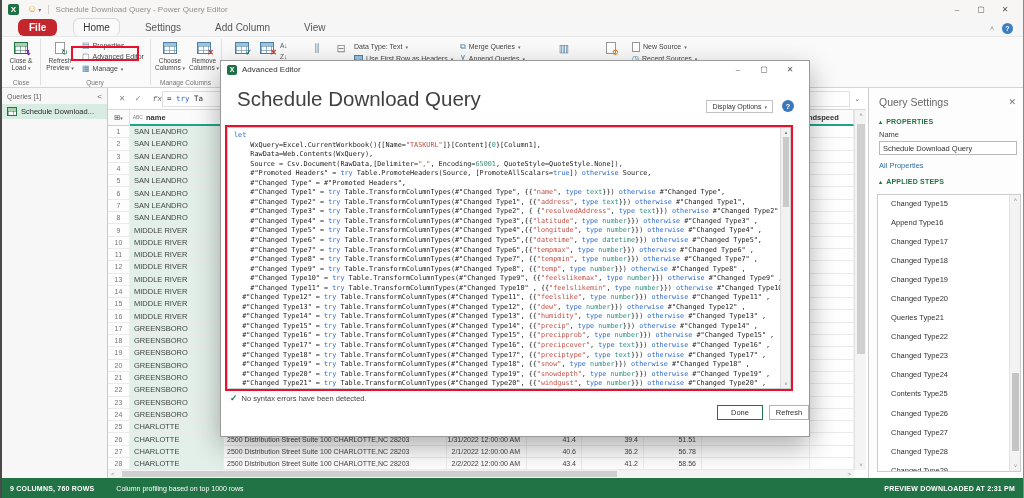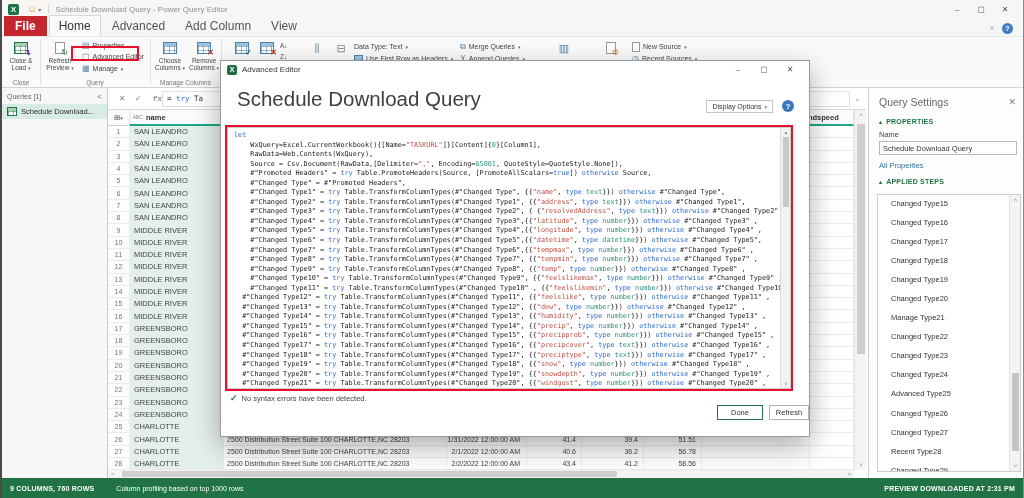--- a/index.html
+++ b/index.html
@@ -16,21 +16,21 @@
   .smiley { color:#e8a33d; font-size:10px; margin-left:8px; line-height:10px; }
   .qat-caret { font-size:6px; color:#777; margin-left:1px; }
   .qat-sep { color:#c9c9c9; margin:0 6px; font-size:9px; }
   .win-title { font-size:8px; color:#8f8f8f; }
   .win-controls { margin-left:auto; display:flex; }
   .win-btn { width:24px; text-align:center; font-size:8px; color:#555; cursor:default; }
 
   
   .tabsrow { position:absolute; left:0; top:18px; right:0; height:18px; background:#f6f6f6;
              display:flex; align-items:flex-end; }
-  .tab { font-size:12px; color:#555; padding:3px 9px 3px; margin-left:2px; }
+  .tab { font-size:10px; color:#555; padding:3px 9px 3px; margin-left:16px;border-radius:6px; }
   .tab-file { background:#c4262e; color:#fff; font-weight:bold; padding:3px 11px; }
   .tab-active { background:#fafafa; color:#333; border:1px solid #d8d8d8; border-bottom:none; }
   .tabs-right { margin-left:auto; display:flex; align-items:center; gap:8px; padding-right:10px; padding-bottom:2px; }
   .ribbon-collapse { font-size:7px; color:#888; }
   .help-circle { width:11px; height:11px; border-radius:50%; background:#3e7fc1; color:#fff;
                  font-size:7px; font-weight:bold; display:flex; align-items:center; justify-content:center; }
 
   
   .ribbon { position:absolute; left:0; top:36px; right:0; height:52px; background:#fafafa;
             border-bottom:1px solid #d4d4d4; border-top:1px solid #e7e7e7; }
@@ -174,21 +174,21 @@
     <div class="win-controls">
       <span class="win-btn">–</span>
       <span class="win-btn">▢</span>
       <span class="win-btn">✕</span>
     </div>
   </div>
 
   <div class="tabsrow">
     <span class="tab tab-file">File</span>
     <span class="tab tab-active">Home</span>
-    <span class="tab">Advanced</span>
+    <span class="tab">Settings</span>
     <span class="tab">Add Column</span>
     <span class="tab">View</span>
     <div class="tabs-right">
       <span class="ribbon-collapse">˄</span>
       <span class="help-circle">?</span>
     </div>
   </div>
 
   <div class="ribbon">
     <div class="bigbtn" style="left:2px">
@@ -690,33 +690,33 @@
     <div class="qs-name-label">Name</div>
     <input class="qs-input" type="text" value="Schedule Download Query" style="">
     <div class="qs-link">All Properties</div>
     <div class="qs-section">
       <span class="qs-tri">▴</span>
       <span>APPLIED STEPS</span>
     </div>
     <div class="steps-box">
       <div class="steps-list">
           <div class="step">Changed Type15</div>
-          <div class="step">Changed Type16</div>
+          <div class="step">Append Type16</div>
           <div class="step">Changed Type17</div>
           <div class="step">Changed Type18</div>
           <div class="step">Changed Type19</div>
           <div class="step">Changed Type20</div>
-          <div class="step">Manage Type21</div>
+          <div class="step">Queries Type21</div>
           <div class="step">Changed Type22</div>
           <div class="step">Changed Type23</div>
           <div class="step">Changed Type24</div>
-          <div class="step">Advanced Type25</div>
+          <div class="step">Contents Type25</div>
           <div class="step">Changed Type26</div>
           <div class="step">Changed Type27</div>
-          <div class="step">Recent Type28</div>
+          <div class="step">Changed Type28</div>
           <div class="step">Changed Type29</div>
           <div class="step">Changed Type30</div>
           <div class="step">Changed Type31</div>
           <div class="step">Editor Type32</div>
           <div class="step">Remove Type33</div>
           <div class="step">Changed Type34</div>
           <div class="step">Changed Type35</div>
           <div class="step">Changed Type36</div>
           <div class="step">Changed Type37</div>
           <div class="step selected">

